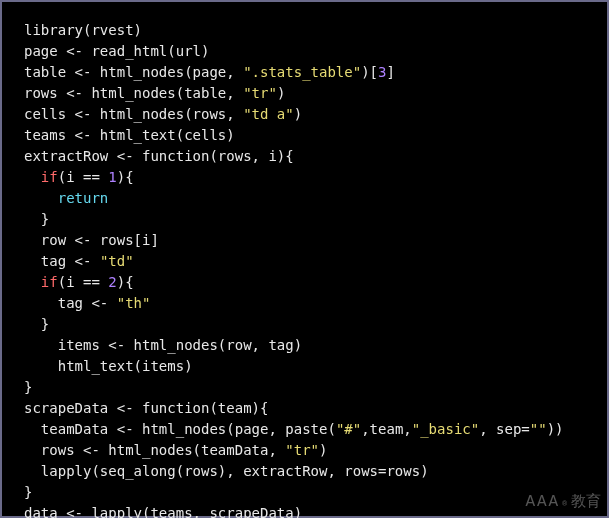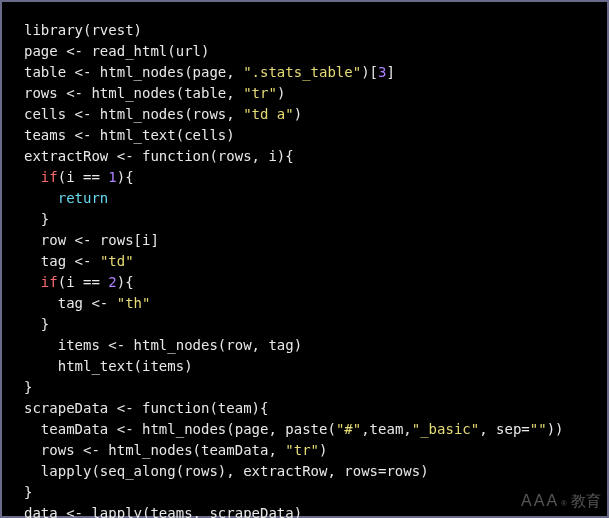--- a/index.html
+++ b/index.html
@@ -34,21 +34,21 @@
   .k-cyan   { color: #66d9ef; }   
   .k-purple { color: #ae81ff; }   
   .plain    { color: #e8e8e8; }
 
   .watermark {
     position: absolute;
     right: 8px;
     bottom: 4px;
     color: #9a9a9a;
     opacity: 0.55;
-    font-family: Liberation Sans, sans-serif;
+    font-family: Liberation Mono, monospace;
     font-size: 16px;
     letter-spacing: 2px;
     display: flex;
     align-items: baseline;
     gap: 2px;
     pointer-events: none;
   }
   .watermark .cjk {
     font-size: 15px;
     letter-spacing: 0;

